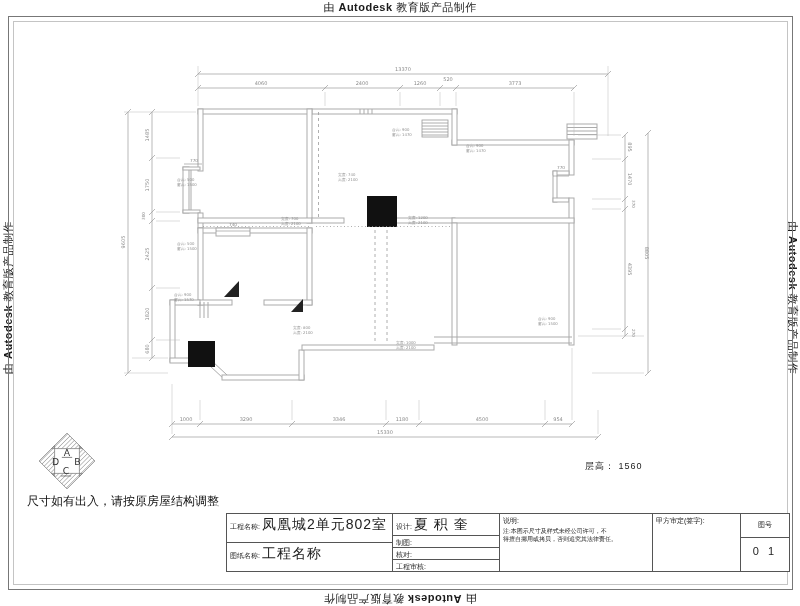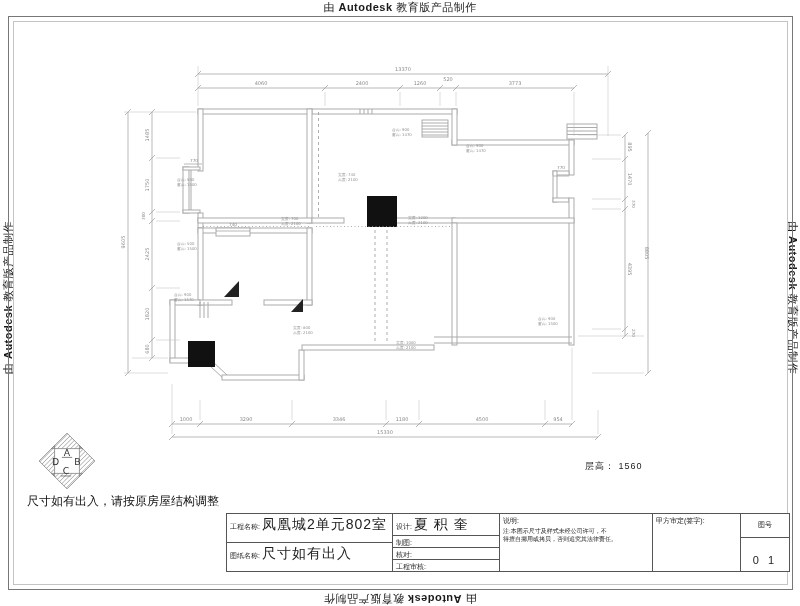--- a/index.html
+++ b/index.html
@@ -306,21 +306,21 @@
   <span>1560</span>
 </div>
 
 <div class="tb">
   <div class="cell nb" style="left:0;top:0;width:165px;height:28px;">
     <span class="lbl">工程名称:</span>
     <span class="big">凤凰城2单元802室</span>
   </div>
   <div class="cell" style="left:0;top:28px;width:165px;height:29px;border-left:none;">
     <span class="lbl">图纸名称:</span>
-    <span class="big">尺寸如有出入</span>
+    <span class="big">工程名称</span>
   </div>
   <div class="cell" style="left:165px;top:0;width:107px;height:21px;border-top:none;">
     <span class="lbl">设计:</span>
     <span class="big">夏 积 奎</span>
   </div>
   <div class="cell" style="left:165px;top:21px;width:107px;height:12px;">
     <span class="lbl">制图:</span>
   </div>
   <div class="cell" style="left:165px;top:33px;width:107px;height:12px;">
     <span class="lbl">核对:</span>
@@ -334,16 +334,16 @@
       <div>注:本图示尺寸及样式未经公司许可，不</div>
       <div>得擅自挪用或拷贝，否则追究其法律责任。</div>
     </div>
   </div>
   <div class="cell" style="left:425px;top:0;width:88px;height:57px;border-top:none;">
     <span class="lbl">甲方审定(签字):</span>
   </div>
   <div class="cell" style="left:513px;top:0;width:49px;height:23px;border-top:none;text-align:center;padding-top:6px;">
     <span class="lbl">图号</span>
   </div>
-  <div class="cell figno" style="left:513px;top:23px;width:49px;height:34px;padding-top:16px;">
+  <div class="cell figno" style="left:513px;top:23px;width:49px;height:34px;padding-top:7px;">
     <span>0 1</span>
   </div>
 </div>
 
 </body></html>

